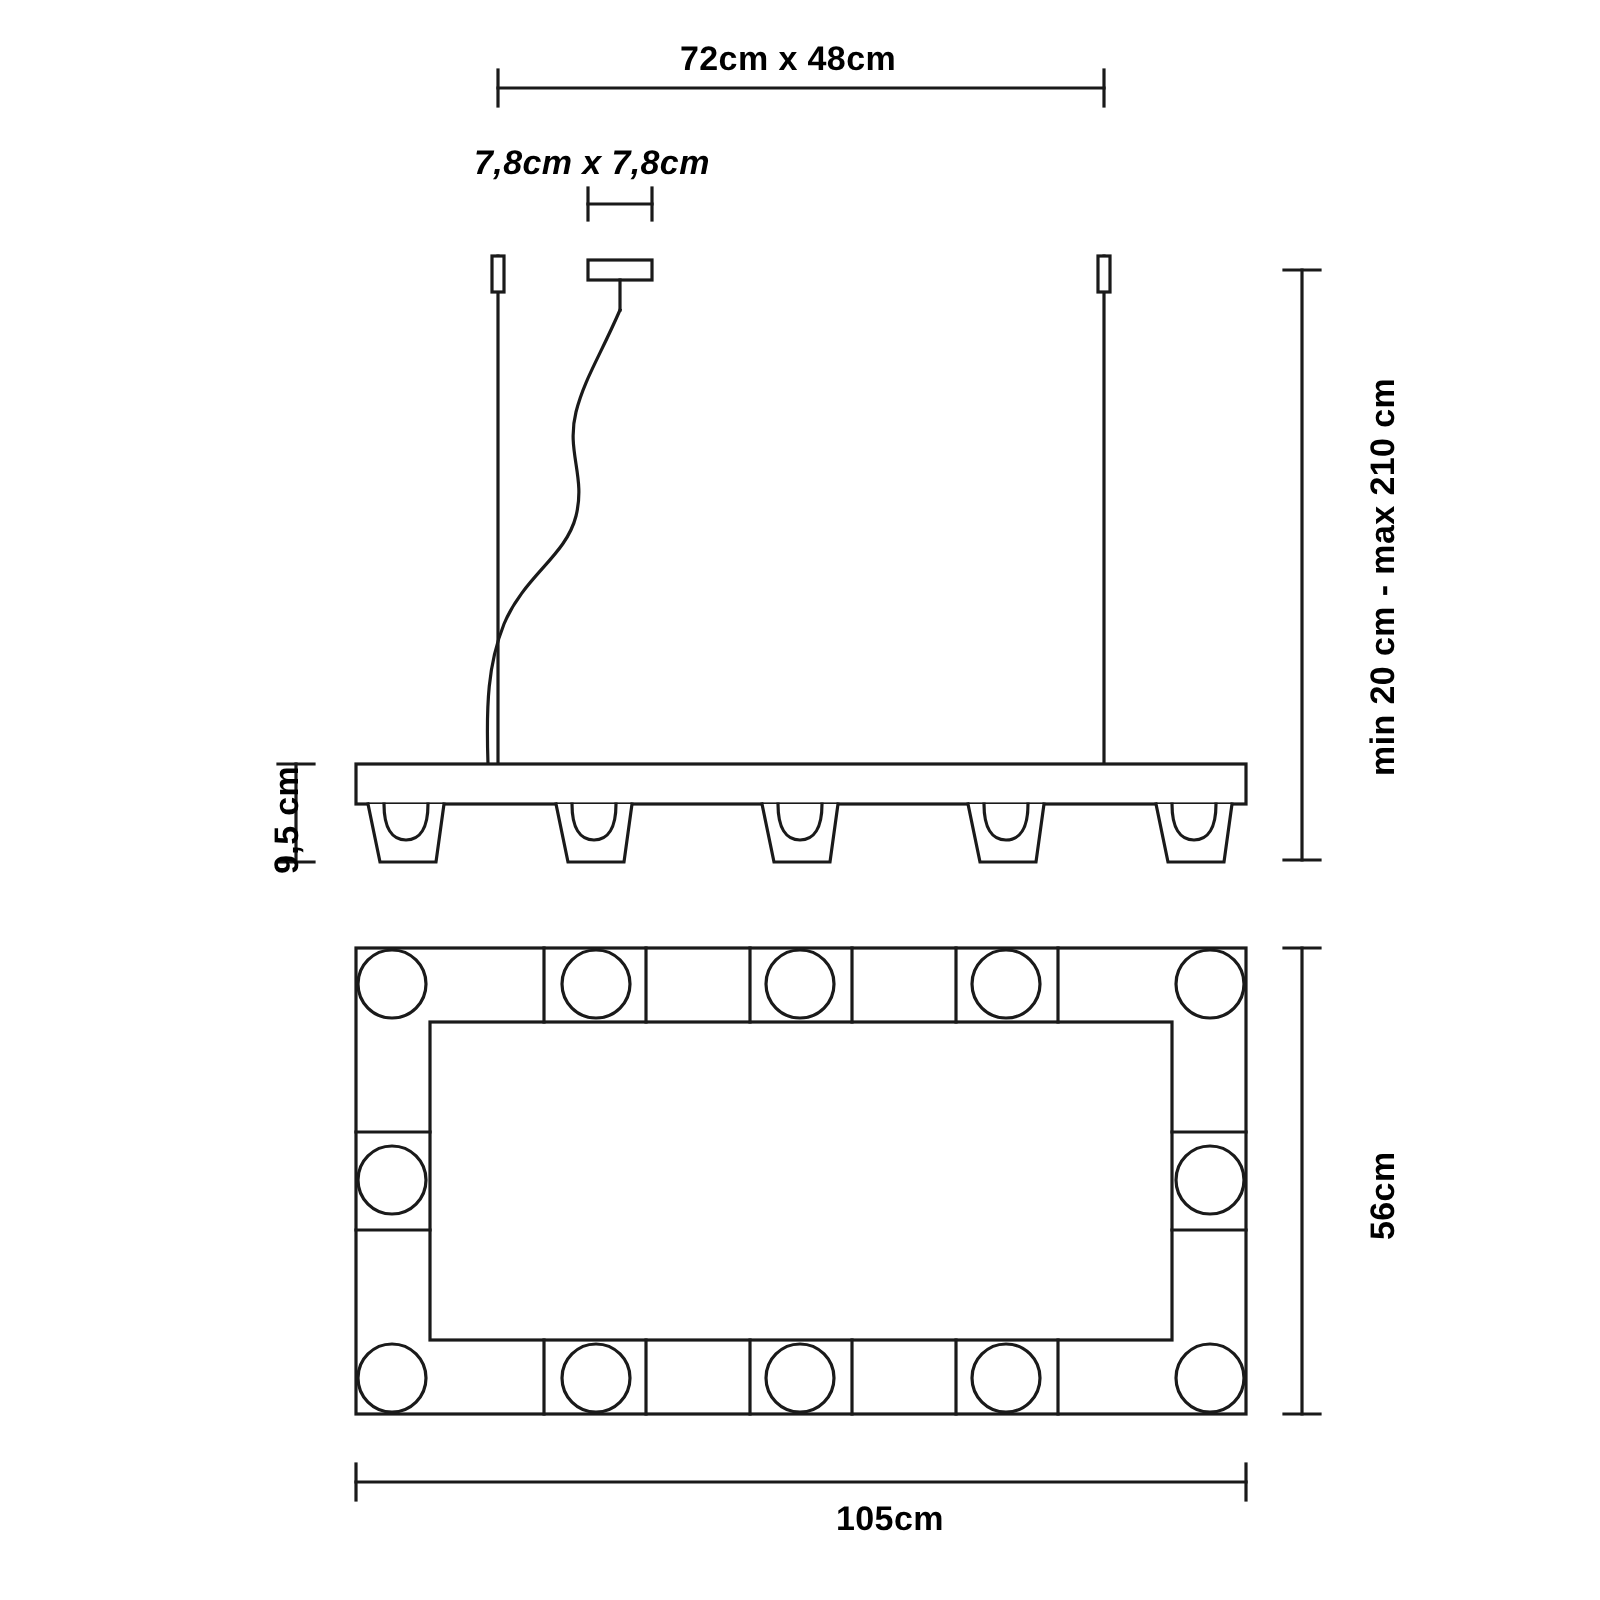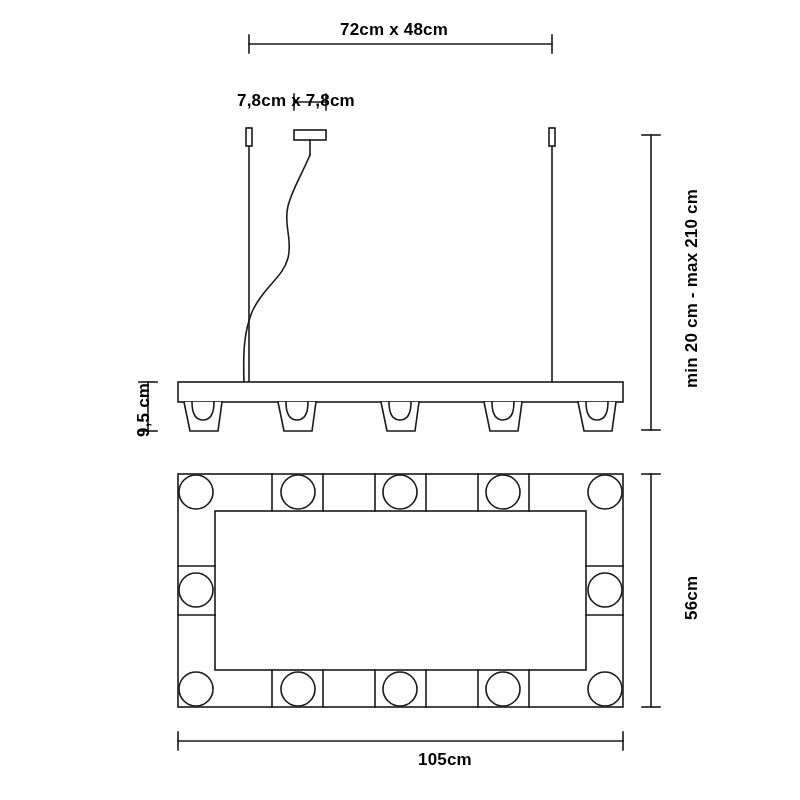--- a/index.html
+++ b/index.html
@@ -162,21 +162,21 @@
         <line x1="178" y1="741" x2="623" y2="741"></line>
         <line x1="178" y1="732" x2="178" y2="750"></line>
         <line x1="623" y1="732" x2="623" y2="750"></line>
       </g>
 
     </g>
   </svg>
 
   <div class="dim-label" style="left:340px; top:20px;">72cm x 48cm</div>
 
-  <div class="dim-label" style="left:237px; top:91px;">7,8cm x 7,8cm</div>
+  <div class="dim-label" style="left:237px; top:72px;font-style:italic;">7,8cm x 7,8cm</div>
 
   <div class="dim-label vertical-label" style="left:682px; top:388px;">min 20 cm - max 210 cm</div>
 
   <div class="dim-label vertical-label" style="left:134px; top:437px;">9,5 cm</div>
 
   <div class="dim-label vertical-label" style="left:682px; top:620px;">56cm</div>
 
   <div class="dim-label" style="left:370px; top:750px;margin-left:48px;">105cm</div>
 
 </div>

